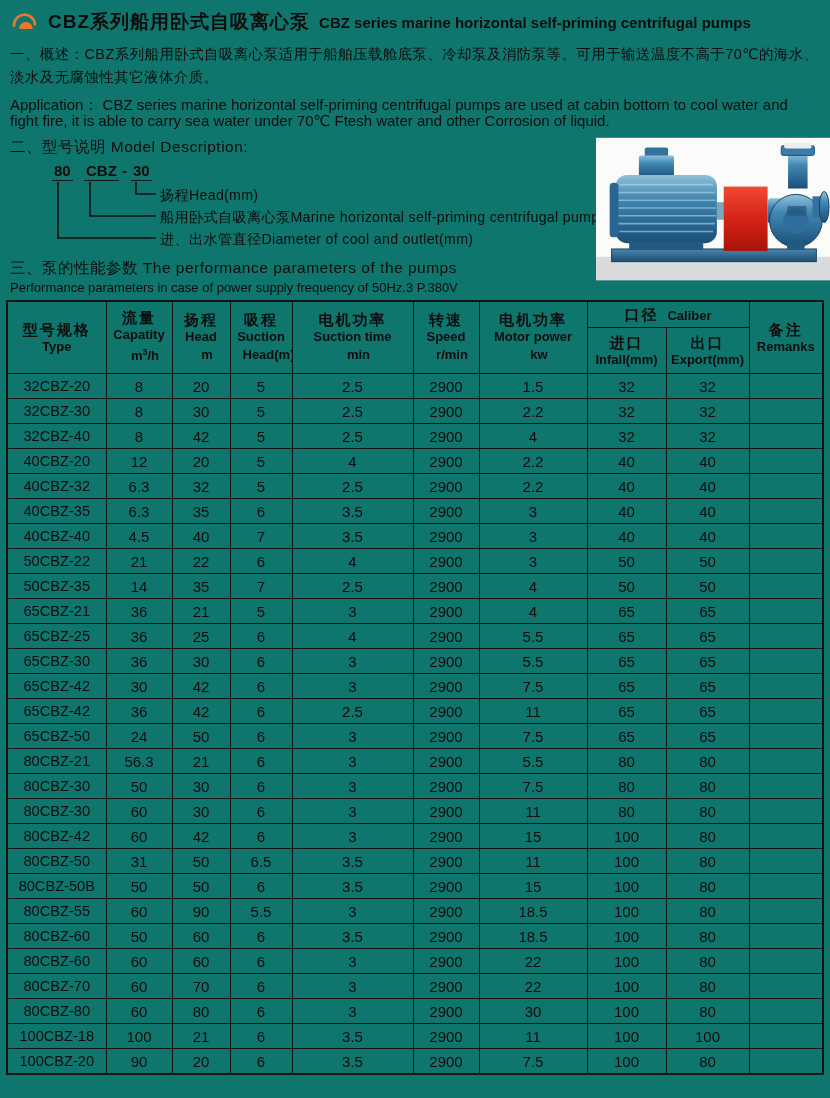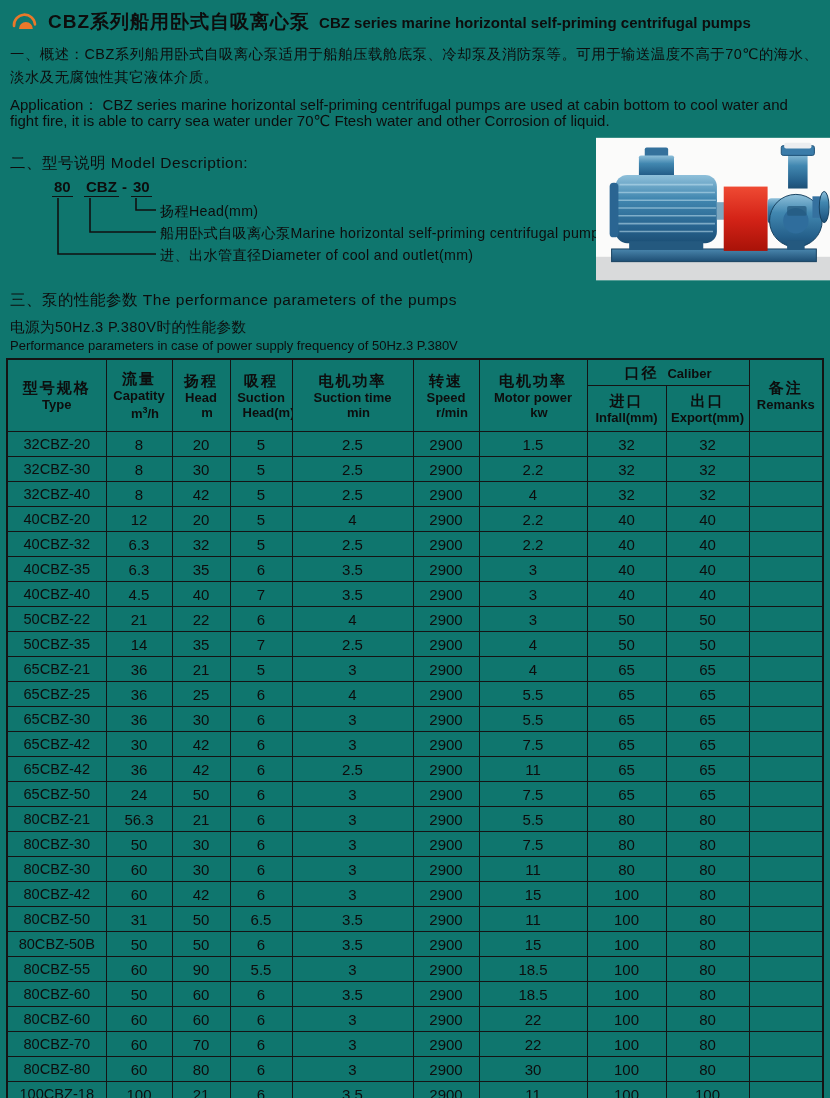--- a/index.html
+++ b/index.html
@@ -7,21 +7,21 @@
   .page{position:relative;width:830px;height:1098px;background:#0f766e;overflow:hidden;}
 
   
   .title-bar{display:flex;align-items:center;gap:9px;padding:9px 8px 2px 12px;}
   .title-cn{font-size:19px;font-weight:bold;letter-spacing:1px;white-space:nowrap;}
   .title-en{font-size:15px;font-weight:bold;white-space:nowrap;}
 
   
   .para-cn{font-size:14.4px;line-height:23px;margin:6px 10px 8px 10px;letter-spacing:.5px;}
   .para-en{font-size:15px;line-height:16px;margin:4px 10px 0 10px;}
-  .sec-heading{font-size:15.5px;margin:24px 10px 0 10px;letter-spacing:.5px;}
+  .sec-heading{font-size:15.5px;margin:8px 10px 0 10px;letter-spacing:.5px;}
 
   
   .model-diagram{position:relative;height:88px;margin:4px 0 0 24px;width:560px;}
   .code-part{position:absolute;top:0;font-size:15px;font-weight:bold;border-bottom:1.5px solid #111;padding:0 2px 1px 2px;}
   .code-dash{position:absolute;top:0;font-size:15px;font-weight:bold;}
   .diagram-lines{position:absolute;left:0;top:0;}
   .model-label{position:absolute;left:136px;font-size:14.2px;white-space:nowrap;letter-spacing:.3px;}
 
   
   .pump-photo{position:absolute;left:596px;top:136px;width:234px;height:146px;}
@@ -29,21 +29,21 @@
   .power-note-cn{font-size:14.6px;margin:7px 10px 0 10px;letter-spacing:.4px;}
   .power-note-en{font-size:13px;margin:1px 10px 0 10px;}
 
   
   table.perf{border-collapse:collapse;table-layout:fixed;width:816px;margin:5px 0 0 6px;border:2px solid #141414;}
   table.perf th,table.perf td{border:1.5px solid #141414;text-align:center;vertical-align:middle;padding:0;overflow:hidden;}
   table.perf td{height:24px;font-size:15px;white-space:nowrap;}
   table.perf td:first-child{font-size:14.6px;}
   .h-cn{font-size:15px;letter-spacing:2px;line-height:18px;}
   .h-en{font-size:13px;line-height:15px;letter-spacing:0;}
-  .h-unit{font-size:13px;line-height:15px;padding-left:12px;}
+  .h-unit{font-size:13px;line-height:21px;padding-left:12px;}
   th.caliber-top{height:25px;margin-top:32px;}
   th.sub{height:45px;}
   sup{font-size:9px;}
 </style>
 </head>
 <body>
 
 <div class="page">
 
   <div class="title-bar">
@@ -127,21 +127,20 @@
     <circle cx="205" cy="85" r="13" fill="#2f6d9c"></circle>
     <rect x="196" y="70" width="20" height="10" rx="2" fill="#24597f" opacity=".75"></rect>
 
     <rect x="222" y="60" width="12" height="22" fill="#35719f"></rect>
     <ellipse cx="234" cy="71" rx="5" ry="16" fill="url(#gMotor)" stroke="#16405f" stroke-width="1"></ellipse>
 
     <rect x="196" y="105" width="18" height="10" fill="#24597f"></rect>
   </svg>
 
   <div class="sec-heading">三、泵的性能参数  The performance parameters of the pumps</div>
-  <div class="power-note-cn">电源为50Hz.3 P.380V时的性能参数</div>
   <div class="power-note-en">Performance parameters in case of power supply frequency of 50Hz.3 P.380V</div>
 
   <table class="perf">
     <colgroup>
       <col style="width:99px">
         <col style="width:66px">
         <col style="width:58px">
         <col style="width:62px">
       <col style="width:121px">
         <col style="width:66px">

